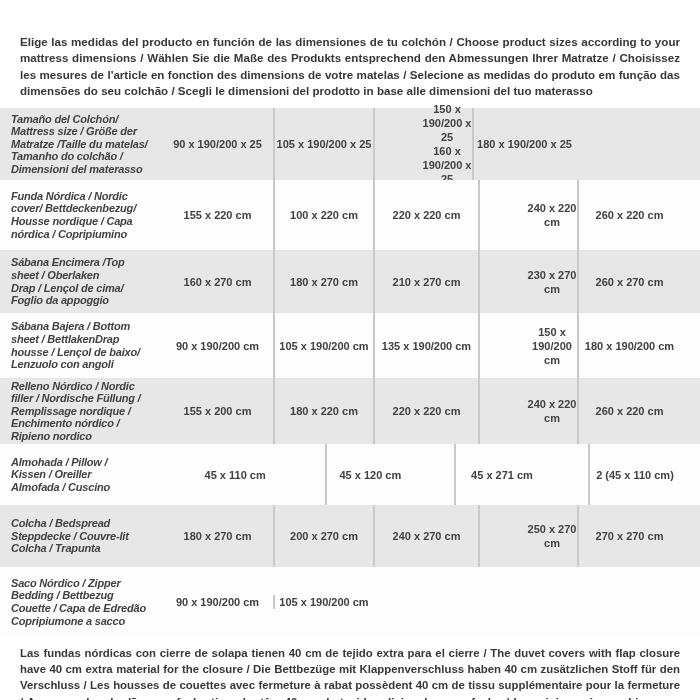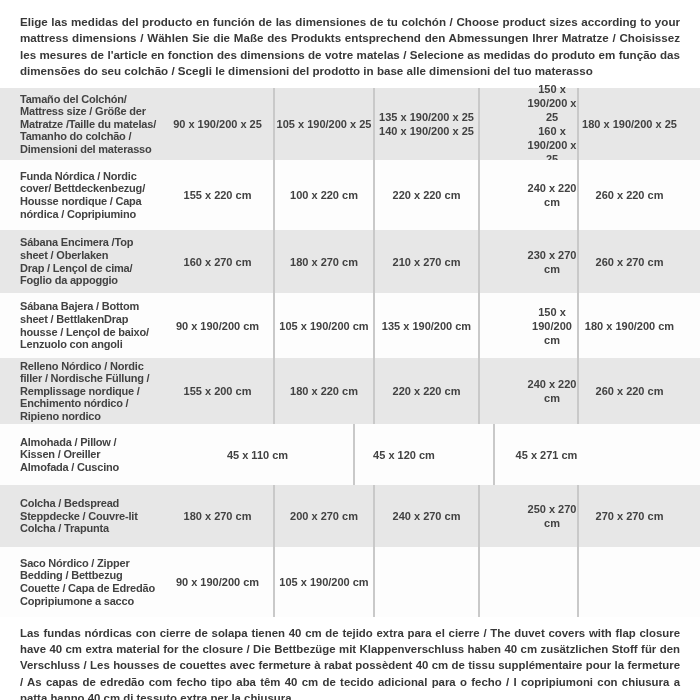--- a/index.html
+++ b/index.html
@@ -13,54 +13,56 @@
 
   .intro {
     padding: 14px 20px 0 20px;
     font-size: 11.6px;
     font-weight: bold;
     line-height: 16.4px;
     text-align: justify;
     color: #383838;
     white-space: normal;
     height: 88px;
+    margin-top: 20px;
   }
 
   .size-table { width: 700px; display: flex; flex-direction: column; }
   .row { display: flex; width: 700px; }
   .row:nth-child(odd) { background: #e7e7e7; }
   .row:nth-child(even) { background: #fdfdfd; }
   .r1 { height: 72px; }
   .r2 { height: 70px; }
   .r3 { height: 63px; }
   .r4 { height: 65px; }
   .r5 { height: 66px; }
   .r6 { height: 61px; gap: 40px; }
   .r7 { height: 62px; }
-  .r8 { height: 70px; }
+  .r8 { height: 70px; align-items: center; }
 
   .cell {
     display: flex;
     align-items: center;
     justify-content: center;
     text-align: center;
     font-size: 11px;
     font-weight: bold;
     color: #424242;
     white-space: pre-line;
     line-height: 14px;
   }
   .cell.label {
     width: 162px;
     justify-content: flex-start;
     text-align: left;
-    padding-left: 20px;
+    padding-left: 11px;
     line-height: 12.6px;
     font-size: 11px;
     letter-spacing: -0.2px;
+    font-style: italic;
   }
   .cell.v1 { width: 111px; }
   .cell.v2 { width: 100px; border-left: 2px solid #c9c9c9; }
   .cell.v3 { width: 105px; border-left: 2px solid #c9c9c9; }
   .cell.v4 { width: 99px;  border-left: 2px solid #c9c9c9; padding-left: 47px; }
   .cell.v5 { width: 123px; border-left: 2px solid #c9c9c9; padding-right: 20px; }
 
   .footnote {
     padding: 8px 20px 0 20px;
     font-size: 11.4px;
@@ -81,22 +83,20 @@
   <div class="size-table">
 
     <div class="row r1">
       <div class="cell label">Tamaño del Colchón/
 Mattress size / Größe der
 Matratze /Taille du matelas/
 Tamanho do colchão /
 Dimensioni del materasso</div>
       <div class="cell v1">90 x 190/200 x 25</div>
       <div class="cell v2">105 x 190/200 x 25</div>
-      <div class="cell v3">135 x 190/200 x 25
-140 x 190/200 x 25</div>
       <div class="cell v4">150 x 190/200 x 25
 160 x 190/200 x 25</div>
       <div class="cell v5">180 x 190/200 x 25</div>
     </div>
 
     <div class="row r2">
       <div class="cell label">Funda Nórdica /  Nordic
 cover/ Bettdeckenbezug/
 Housse nordique  / Capa
 nórdica / Copripiumino</div>
@@ -144,20 +144,21 @@
       <div class="cell v5">260 x 220 cm</div>
     </div>
 
     <div class="row r6">
       <div class="cell label">Almohada  / Pillow /
 Kissen / Oreiller
 Almofada / Cuscino</div>
       <div class="cell v1">45 x 110 cm</div>
       <div class="cell v2">45 x 120 cm</div>
       <div class="cell v3">45 x 271 cm</div>
+      <div class="cell v5">2 (45 x 110 cm)</div>
     </div>
 
     <div class="row r7">
       <div class="cell label">Colcha / Bedspread
 Steppdecke / Couvre-lit
 Colcha / Trapunta</div>
       <div class="cell v1">180 x 270 cm</div>
       <div class="cell v2">200 x 270 cm</div>
       <div class="cell v3">240 x 270 cm</div>
       <div class="cell v4">250 x 270 cm</div>

